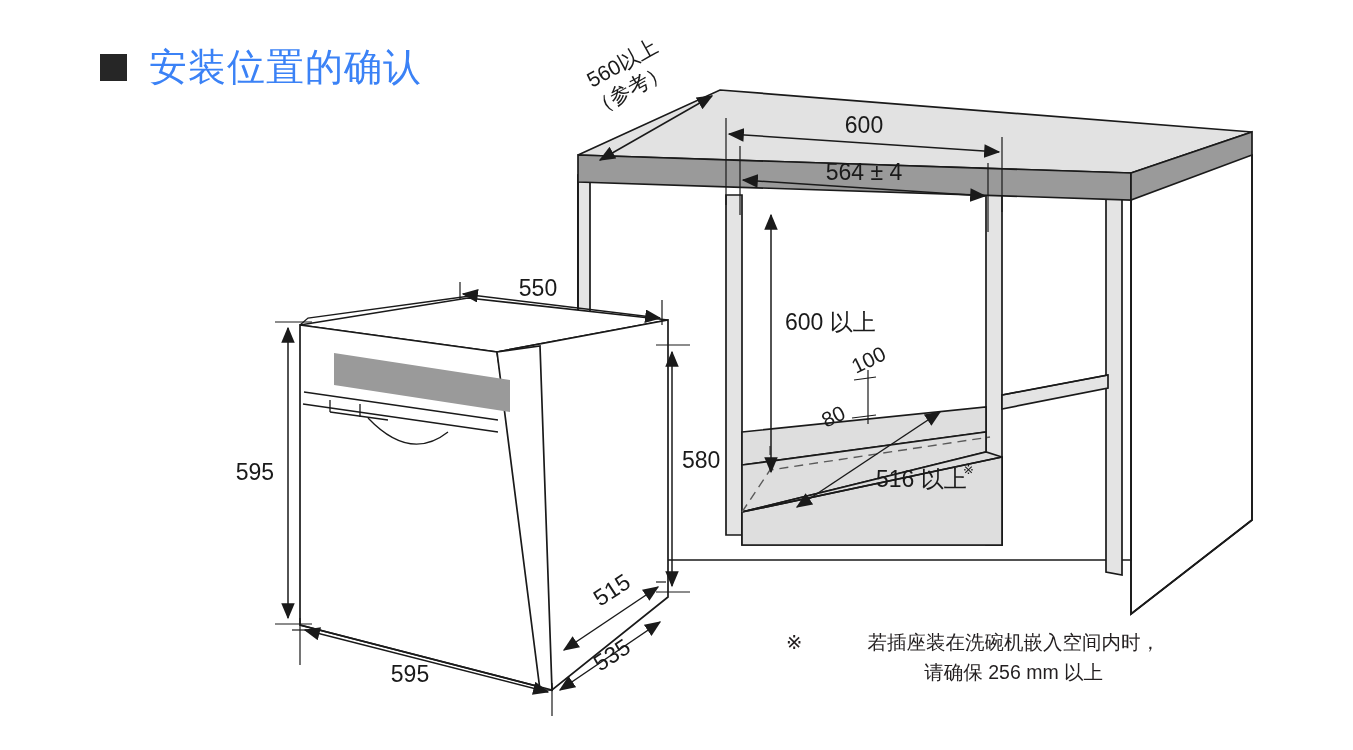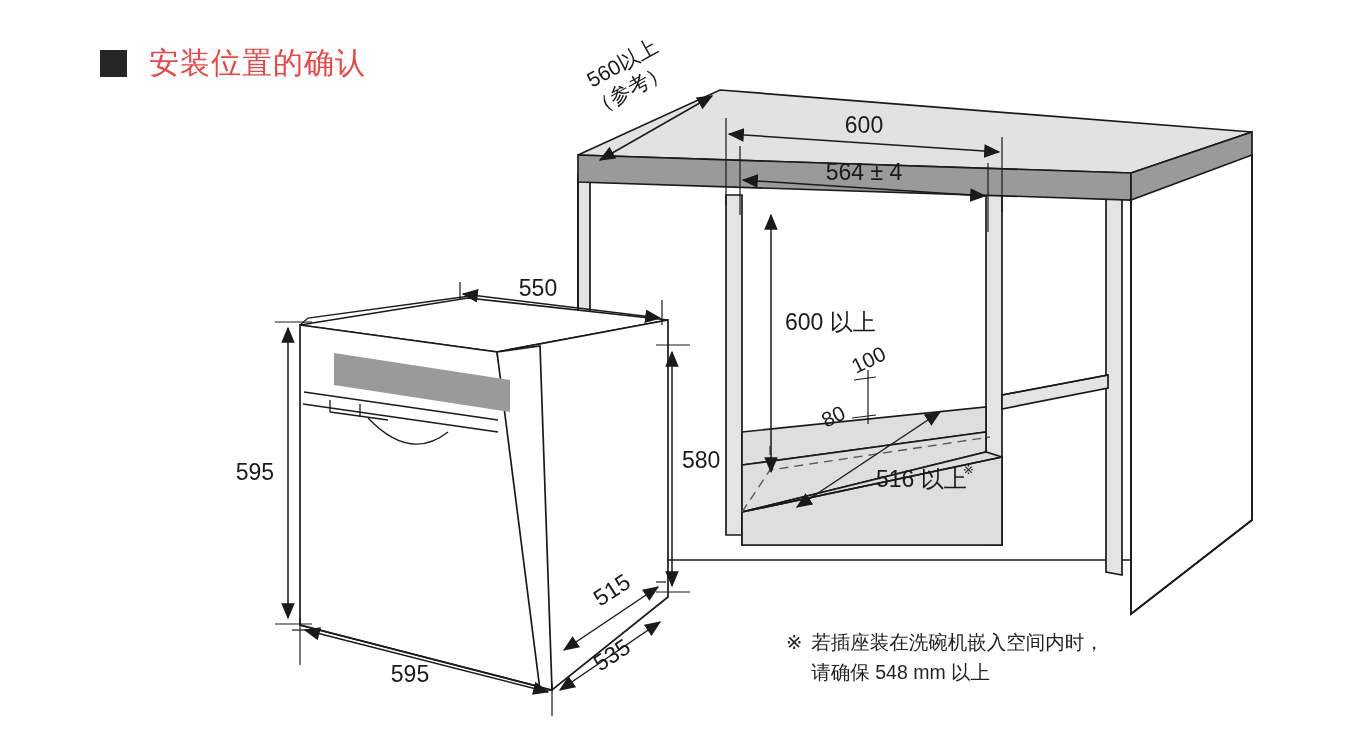--- a/index.html
+++ b/index.html
@@ -29,23 +29,23 @@
     align-items: center;
     gap: 22px;
   }
   .heading .bullet {
     width: 27px;
     height: 27px;
     background: #262626;
     display: block;
   }
   .heading .htext {
-    font-size: 30px;
+    font-size: 38px;
     letter-spacing: 1px;
-    color: #ef4444;
+    color: #3b82f6;
     white-space: nowrap;
     line-height: 1;
   }
   
   .footnote {
     position: absolute;
     left: 786px;
     top: 628px;
     width: 430px;
     font-size: 19.5px;
@@ -54,20 +54,21 @@
   }
   .footnote .fn-row {
     display: flex;
     gap: 9px;
   }
   .footnote .fn-mark {
     flex: 0 0 auto;
   }
   .footnote .fn-body {
     flex: 1 1 auto;
+    text-align: center;
   }
   .footnote .fn-line {
     white-space: nowrap;
   }
   
   #drawing {
     position: absolute;
     left: 0;
     top: 0;
   }
@@ -267,18 +268,18 @@
       <text class="dim-text" x="600" y="672" transform="rotate(-33 600 672)">535</text>
     </g>
 
   </svg>
 
   <div class="footnote">
     <div class="fn-row">
       <span class="fn-mark">※</span>
       <span class="fn-body">
         <div class="fn-line">若插座装在洗碗机嵌入空间内时，</div>
-        <div class="fn-line">请确保 548 mm 以上</div>
+        <div class="fn-line">请确保 256 mm 以上</div>
       </span>
     </div>
   </div>
 
 </div>
 
 </body></html>

